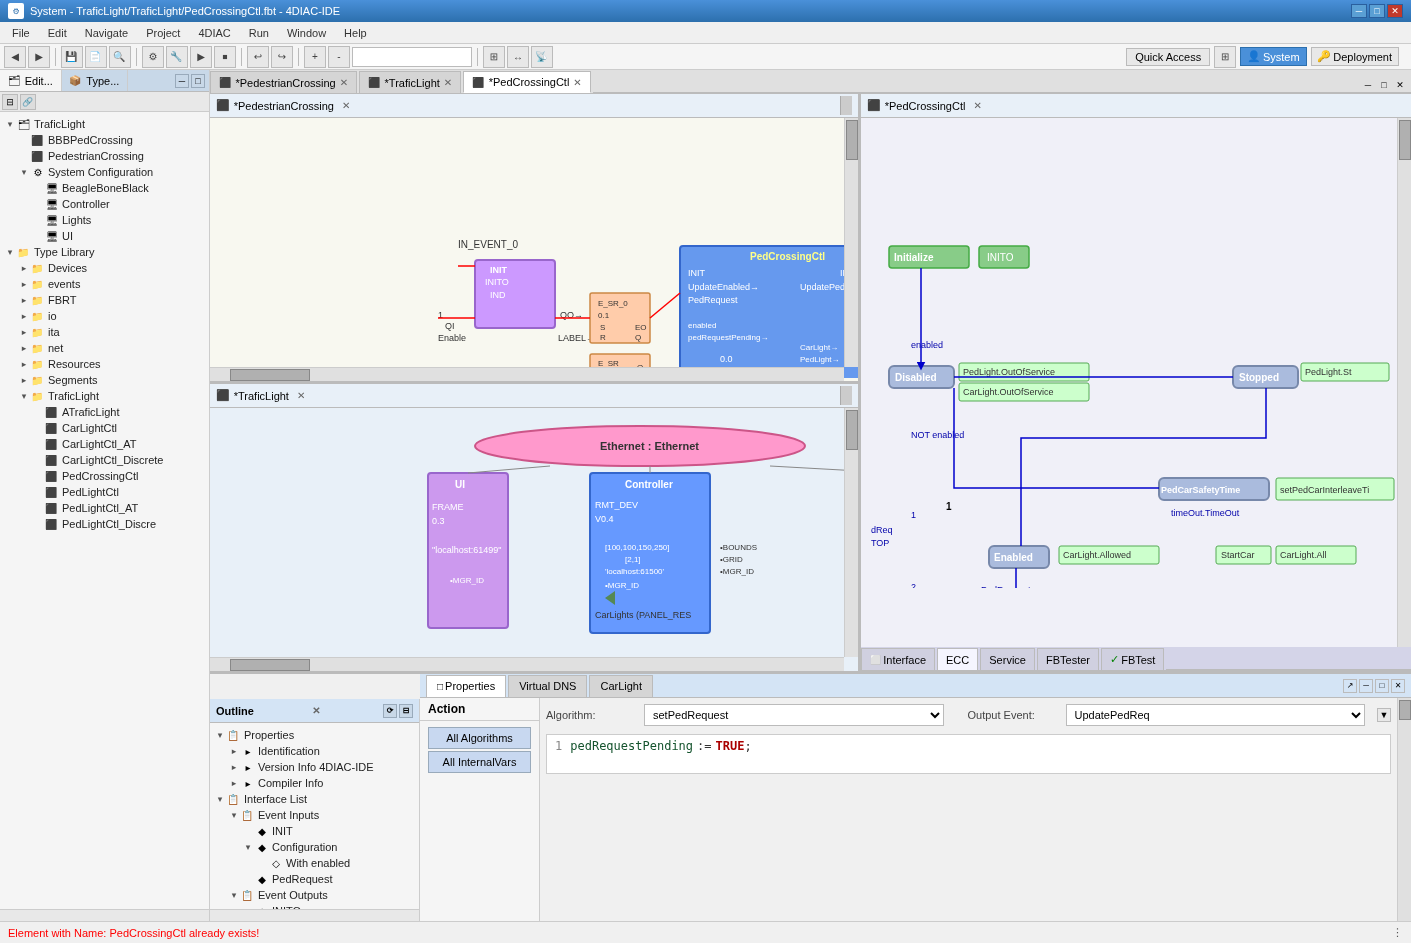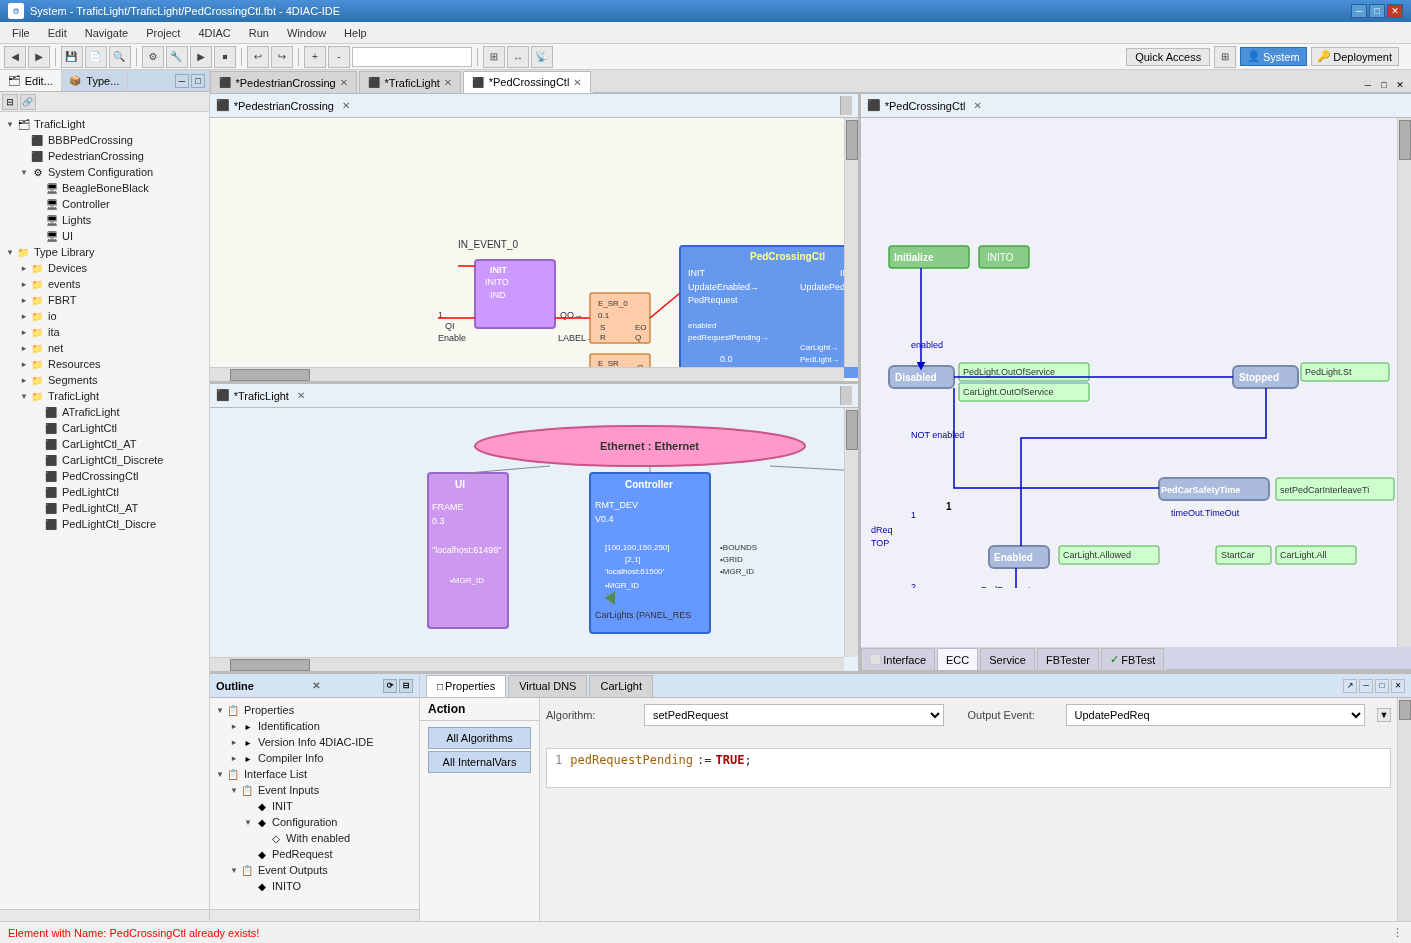--- a/index.html
+++ b/index.html
@@ -163,20 +163,21 @@
       display: flex;
       height: 250px;
       border-top: 3px solid #bbb;
     }
     .bottom-left {
       width: 210px;
       background: #f5f5f5;
       border-right: 1px solid #ccc;
       display: flex;
       flex-direction: column;
+      margin-top: 25px;
     }
     .bottom-right {
       flex: 1;
       display: flex;
       flex-direction: column;
     }
     .bottom-tabs {
       display: flex;
       background: #e0e0e0;
       border-bottom: 1px solid #bbb;
@@ -226,21 +227,21 @@
     }
 
     .properties-main {
       flex: 1;
       padding: 6px;
       overflow: auto;
     }
     .prop-row {
       display: flex;
       align-items: center;
-      margin-bottom: 22px;
+      margin-bottom: 8px;
       gap: 8px;
     }
     .prop-label {
       font-size: 11px;
       color: #444;
       min-width: 90px;
     }
     .prop-select {
       flex: 1;
       height: 22px;
@@ -255,21 +256,21 @@
       padding: 4px 8px;
       font-family: monospace;
       font-size: 12px;
       min-height: 40px;
       color: #0000ff;
     }
     .code-line-num {
       color: #888;
       margin-right: 8px;
     }
-    .code-var { color: #a16207; }
+    .code-var { color: #14532d; }
     .code-value { color: #aa0000; font-weight: bold; }
     .outline-header {
       background: #d4e4f5;
       border-bottom: 1px solid #bbb;
       padding: 2px 6px;
       display: flex;
       align-items: center;
       justify-content: space-between;
       font-size: 11px;
       font-weight: bold;

